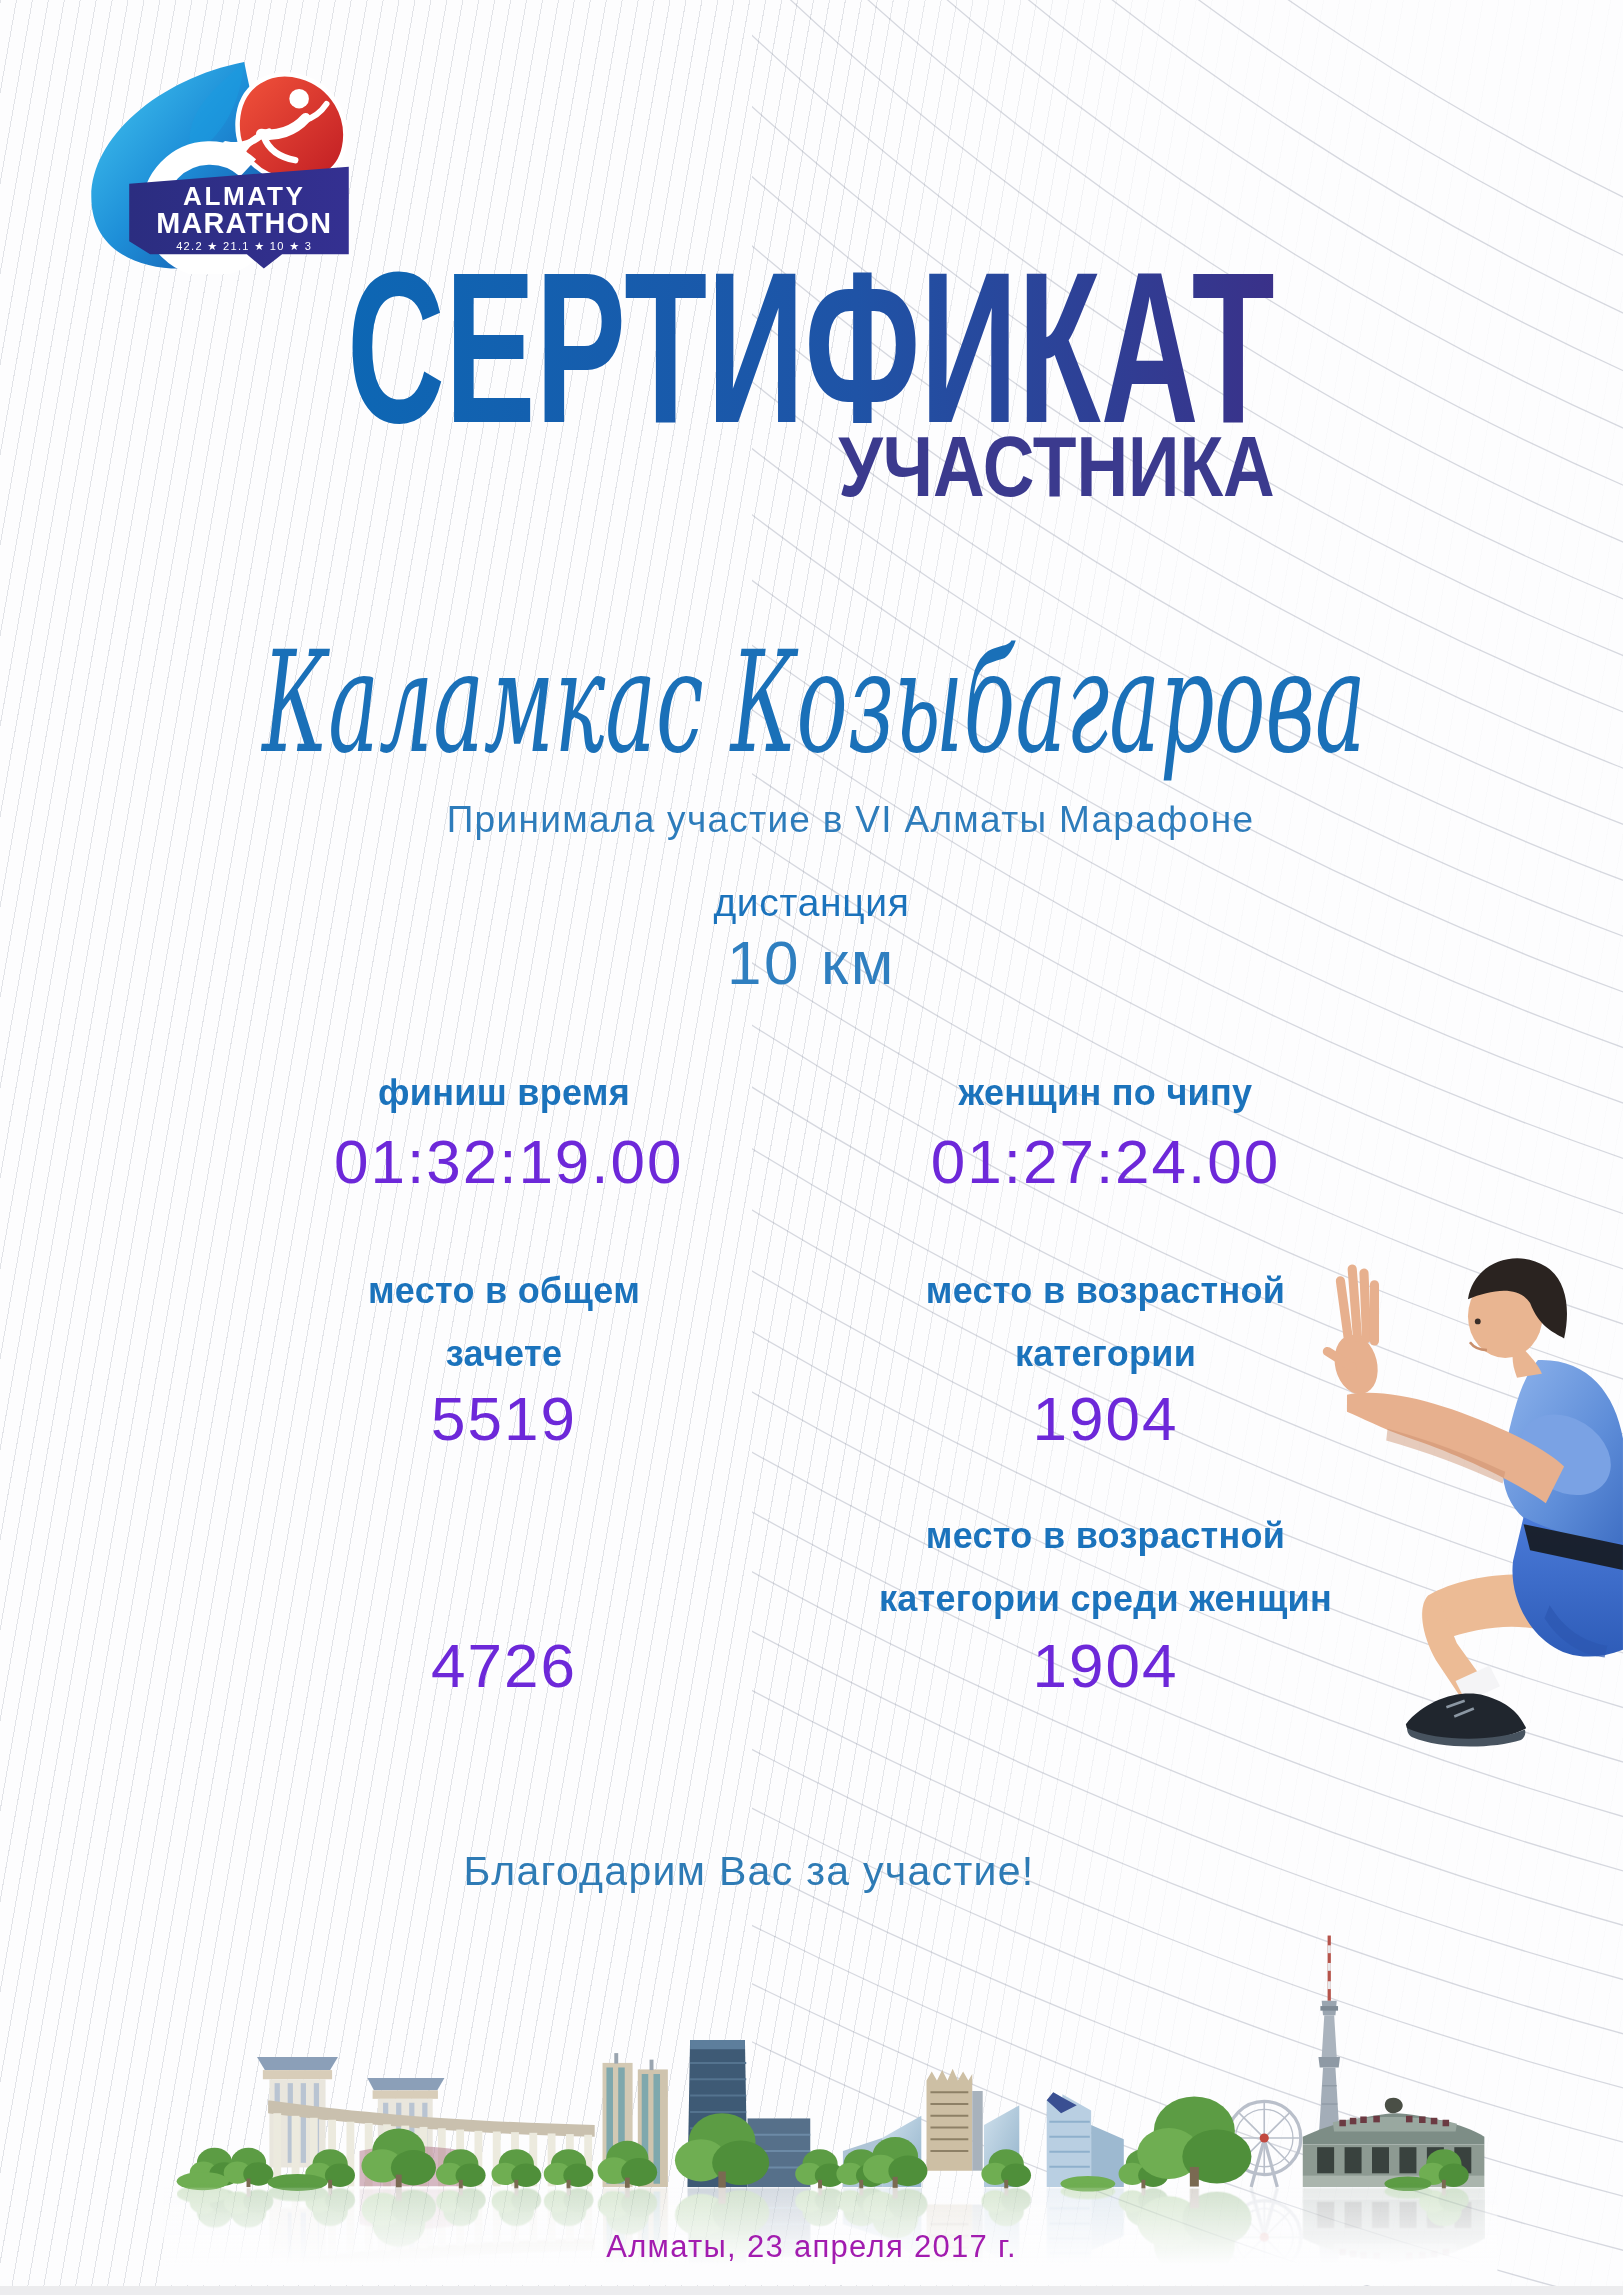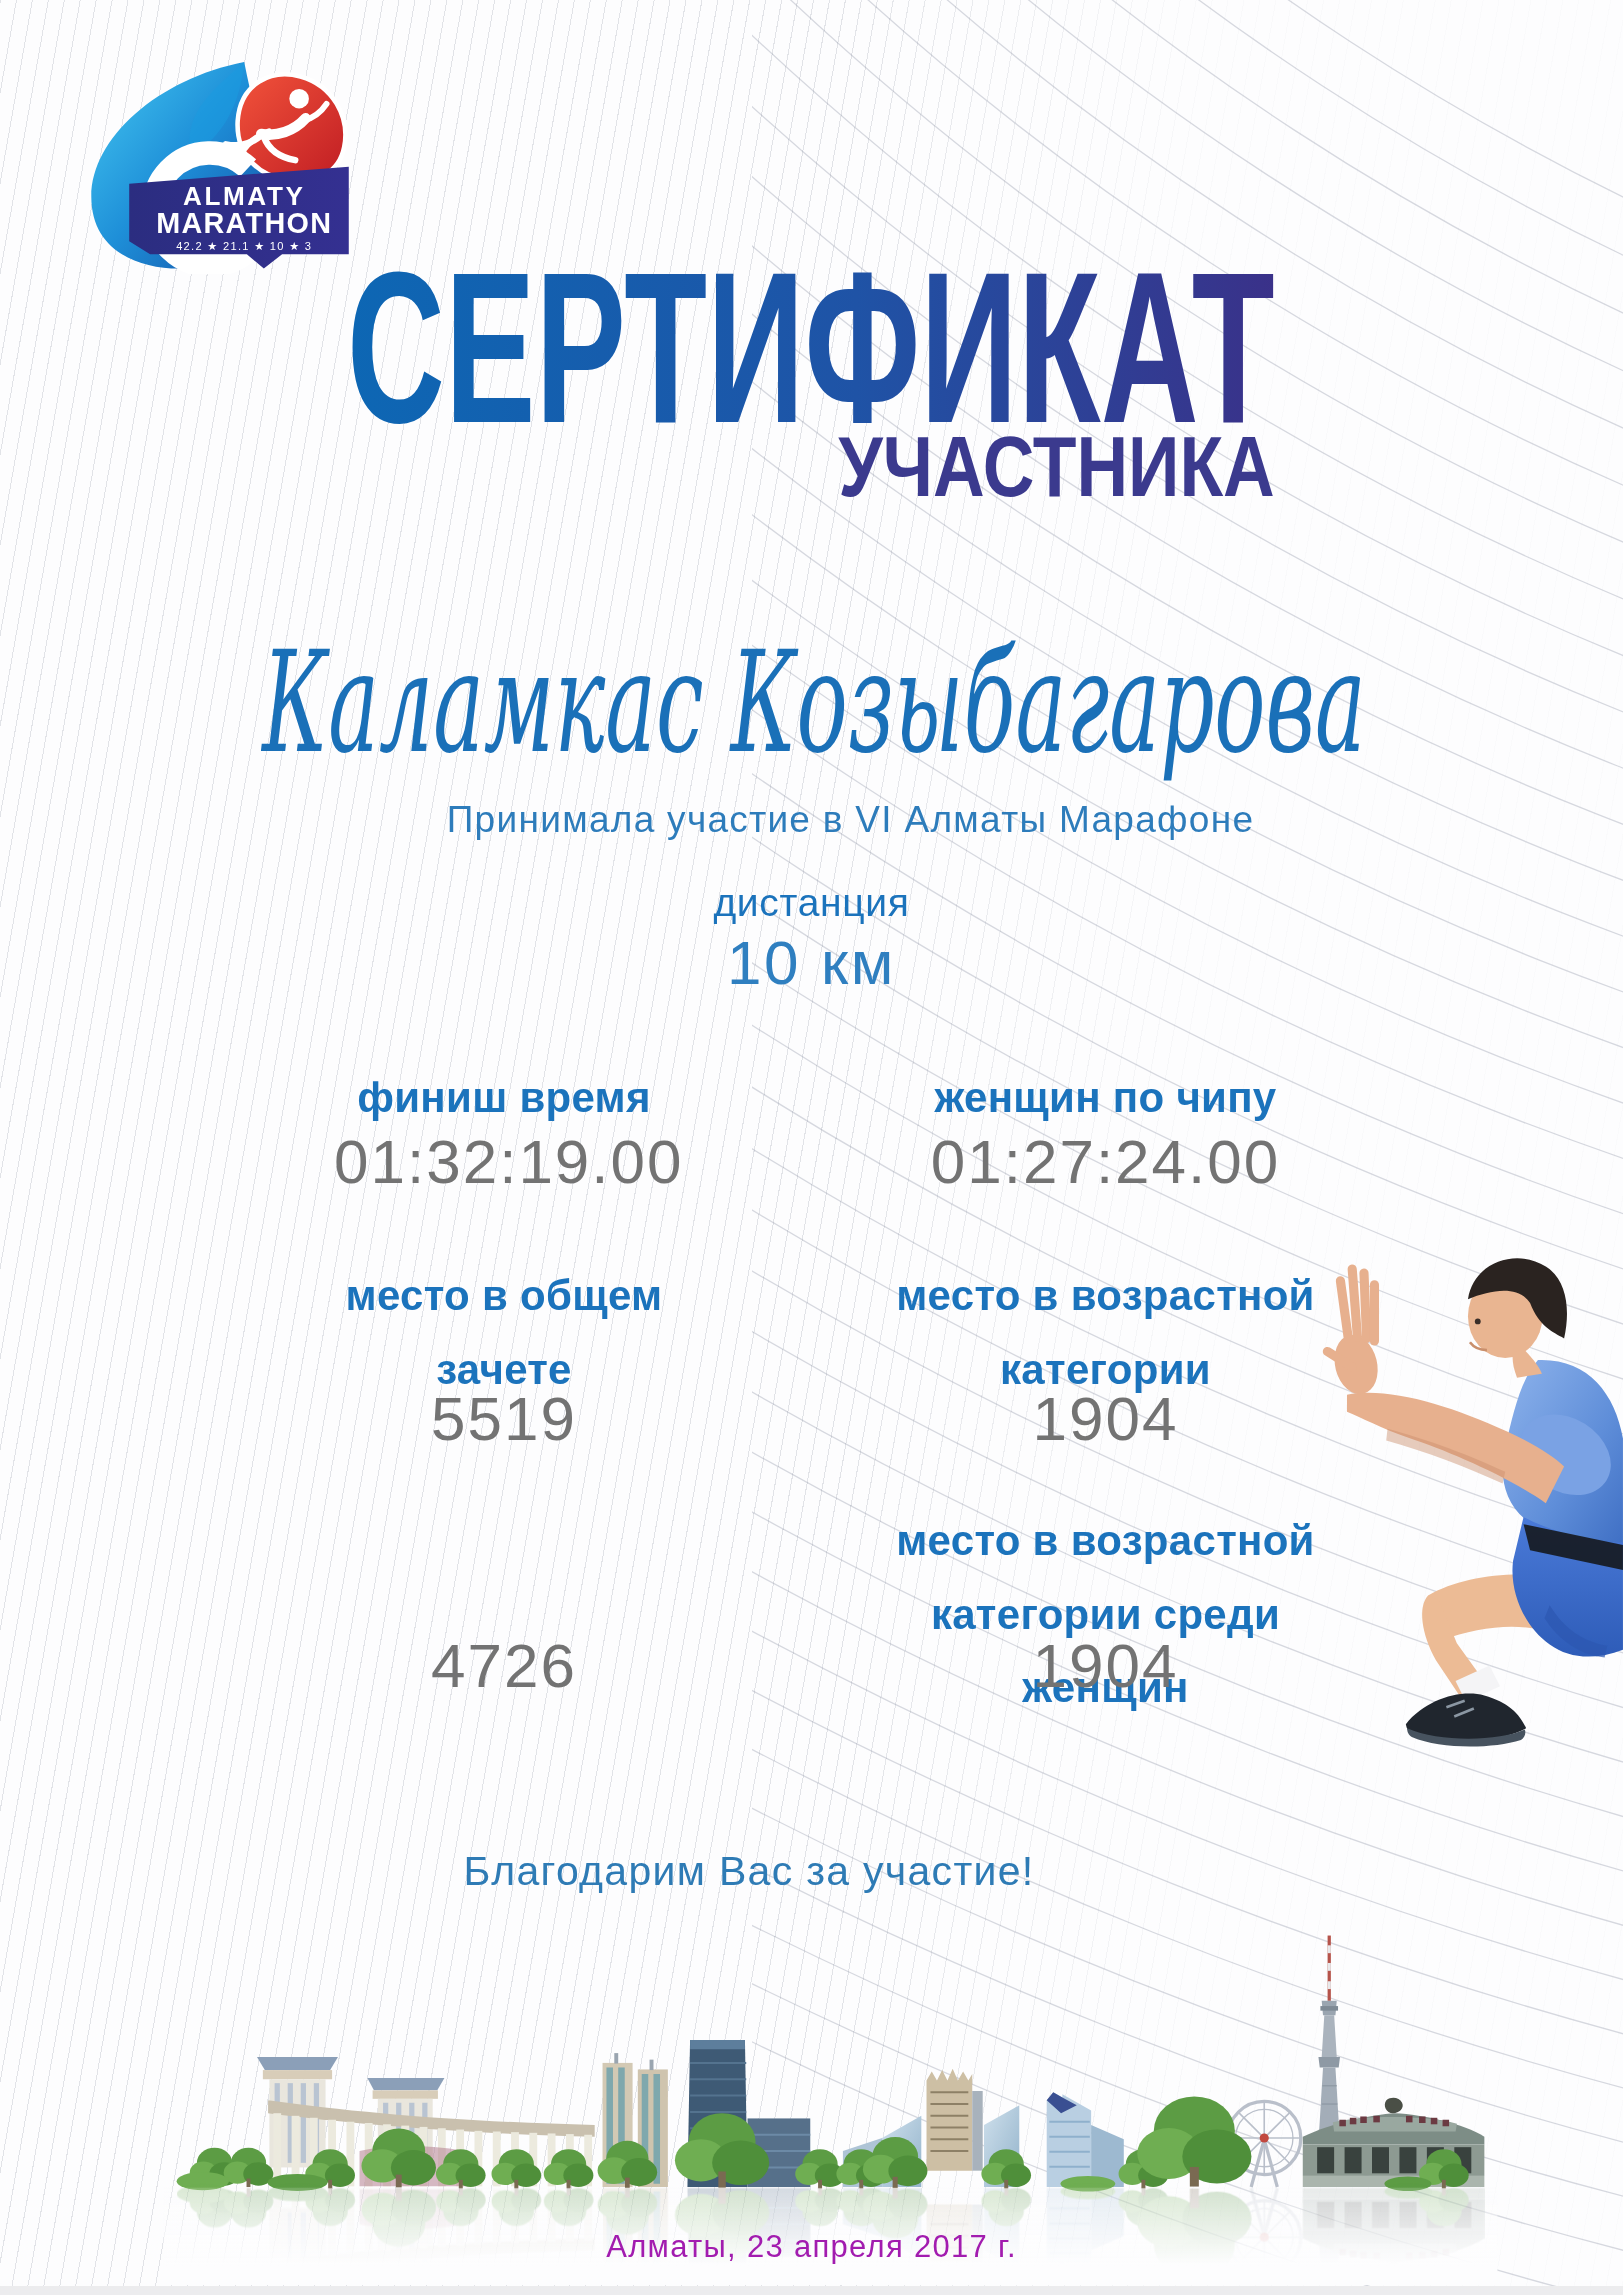--- a/index.html
+++ b/index.html
@@ -30,24 +30,24 @@
   }
   .dist-label{
     left:0;width:1623px;top:881px;
     font-size:39px;font-weight:normal;letter-spacing:0.7px;color:#1b73bc;text-align:center;
   }
   .dist-value{
     left:0;width:1623px;top:927px;
     font-size:62px;color:#2f7fc0;text-align:center;letter-spacing:2.6px;
   }
   .stat-label{
-    font-size:42px;font-weight:bold;color:#1b73bc;text-align:center;line-height:1.75;letter-spacing:0.3px;
+    font-size:36px;font-weight:bold;color:#1b73bc;text-align:center;line-height:1.75;letter-spacing:0.3px;
   }
   .stat-value{
-    font-size:62px;color:#737373;text-align:center;letter-spacing:2px;
+    font-size:62px;color:#6d28d9;text-align:center;letter-spacing:2px;
   }
   .col-left{left:334px;width:340px;}
   .col-right{left:857px;width:497px;}
   .thanks{
     left:0;width:1498px;top:1848px;
     font-size:41px;color:#2e7bb5;text-align:center;letter-spacing:1.3px;
   }
   .footer-date{
     left:0;width:1623px;top:2229px;
     font-size:31px;color:#a21caf;text-align:center;letter-spacing:1.3px;

